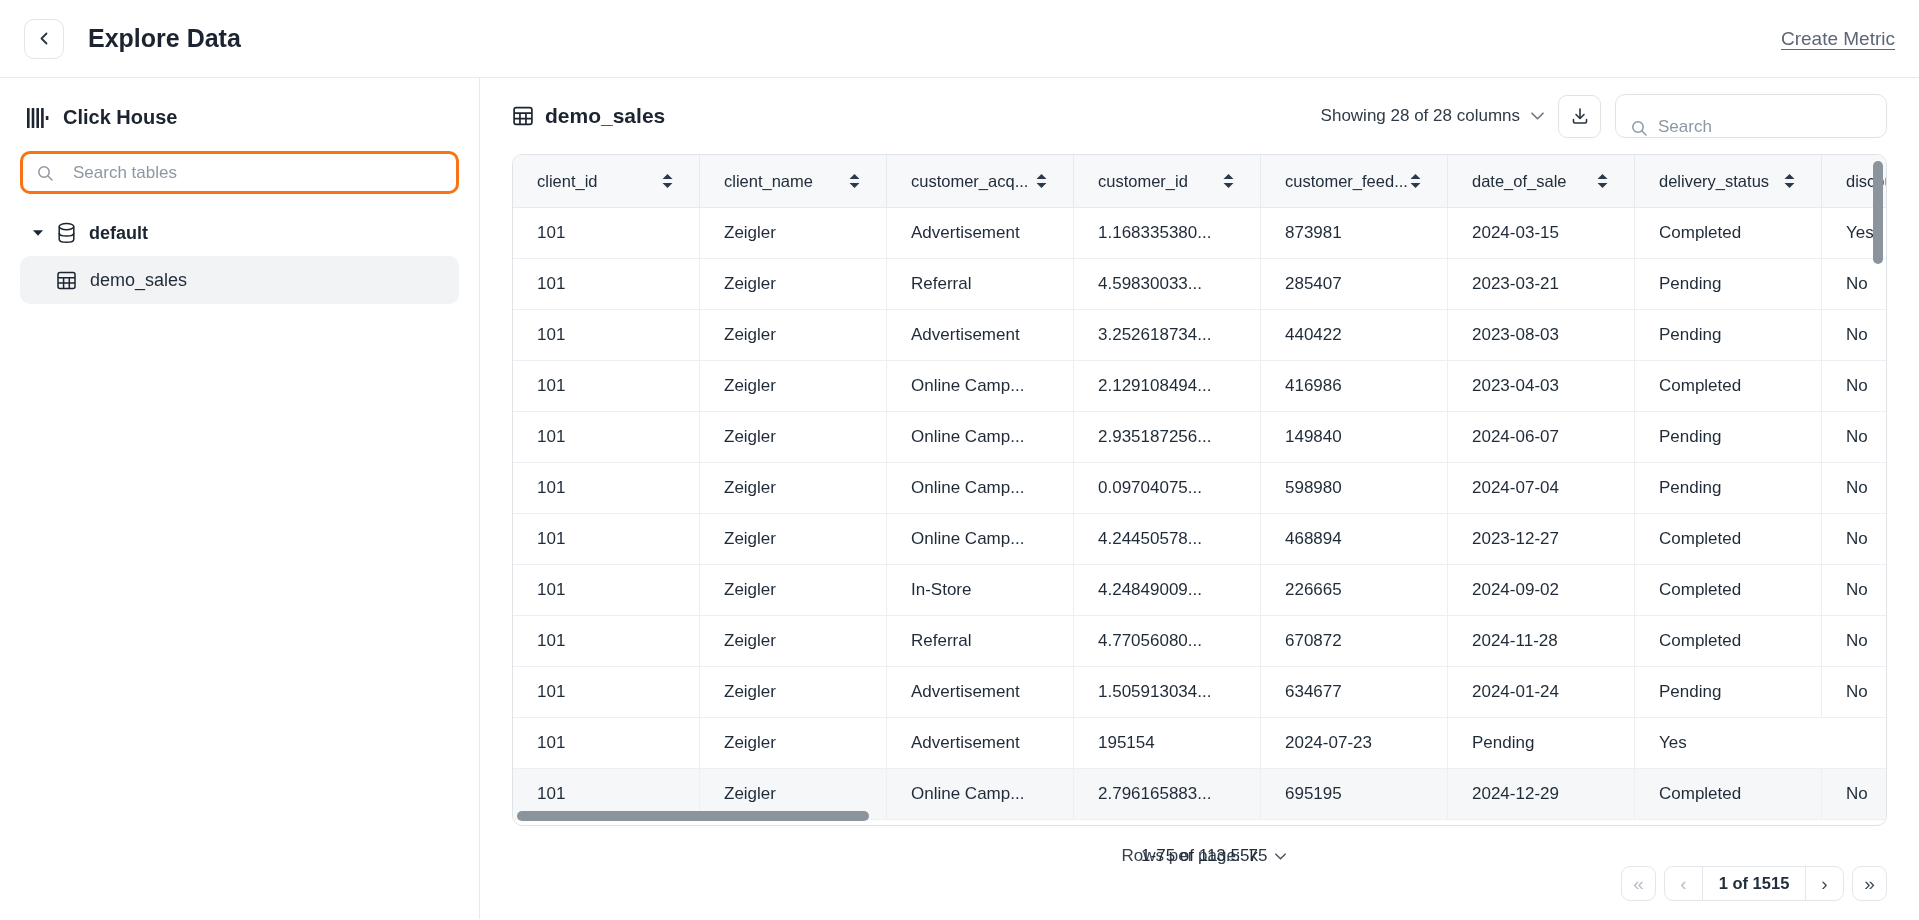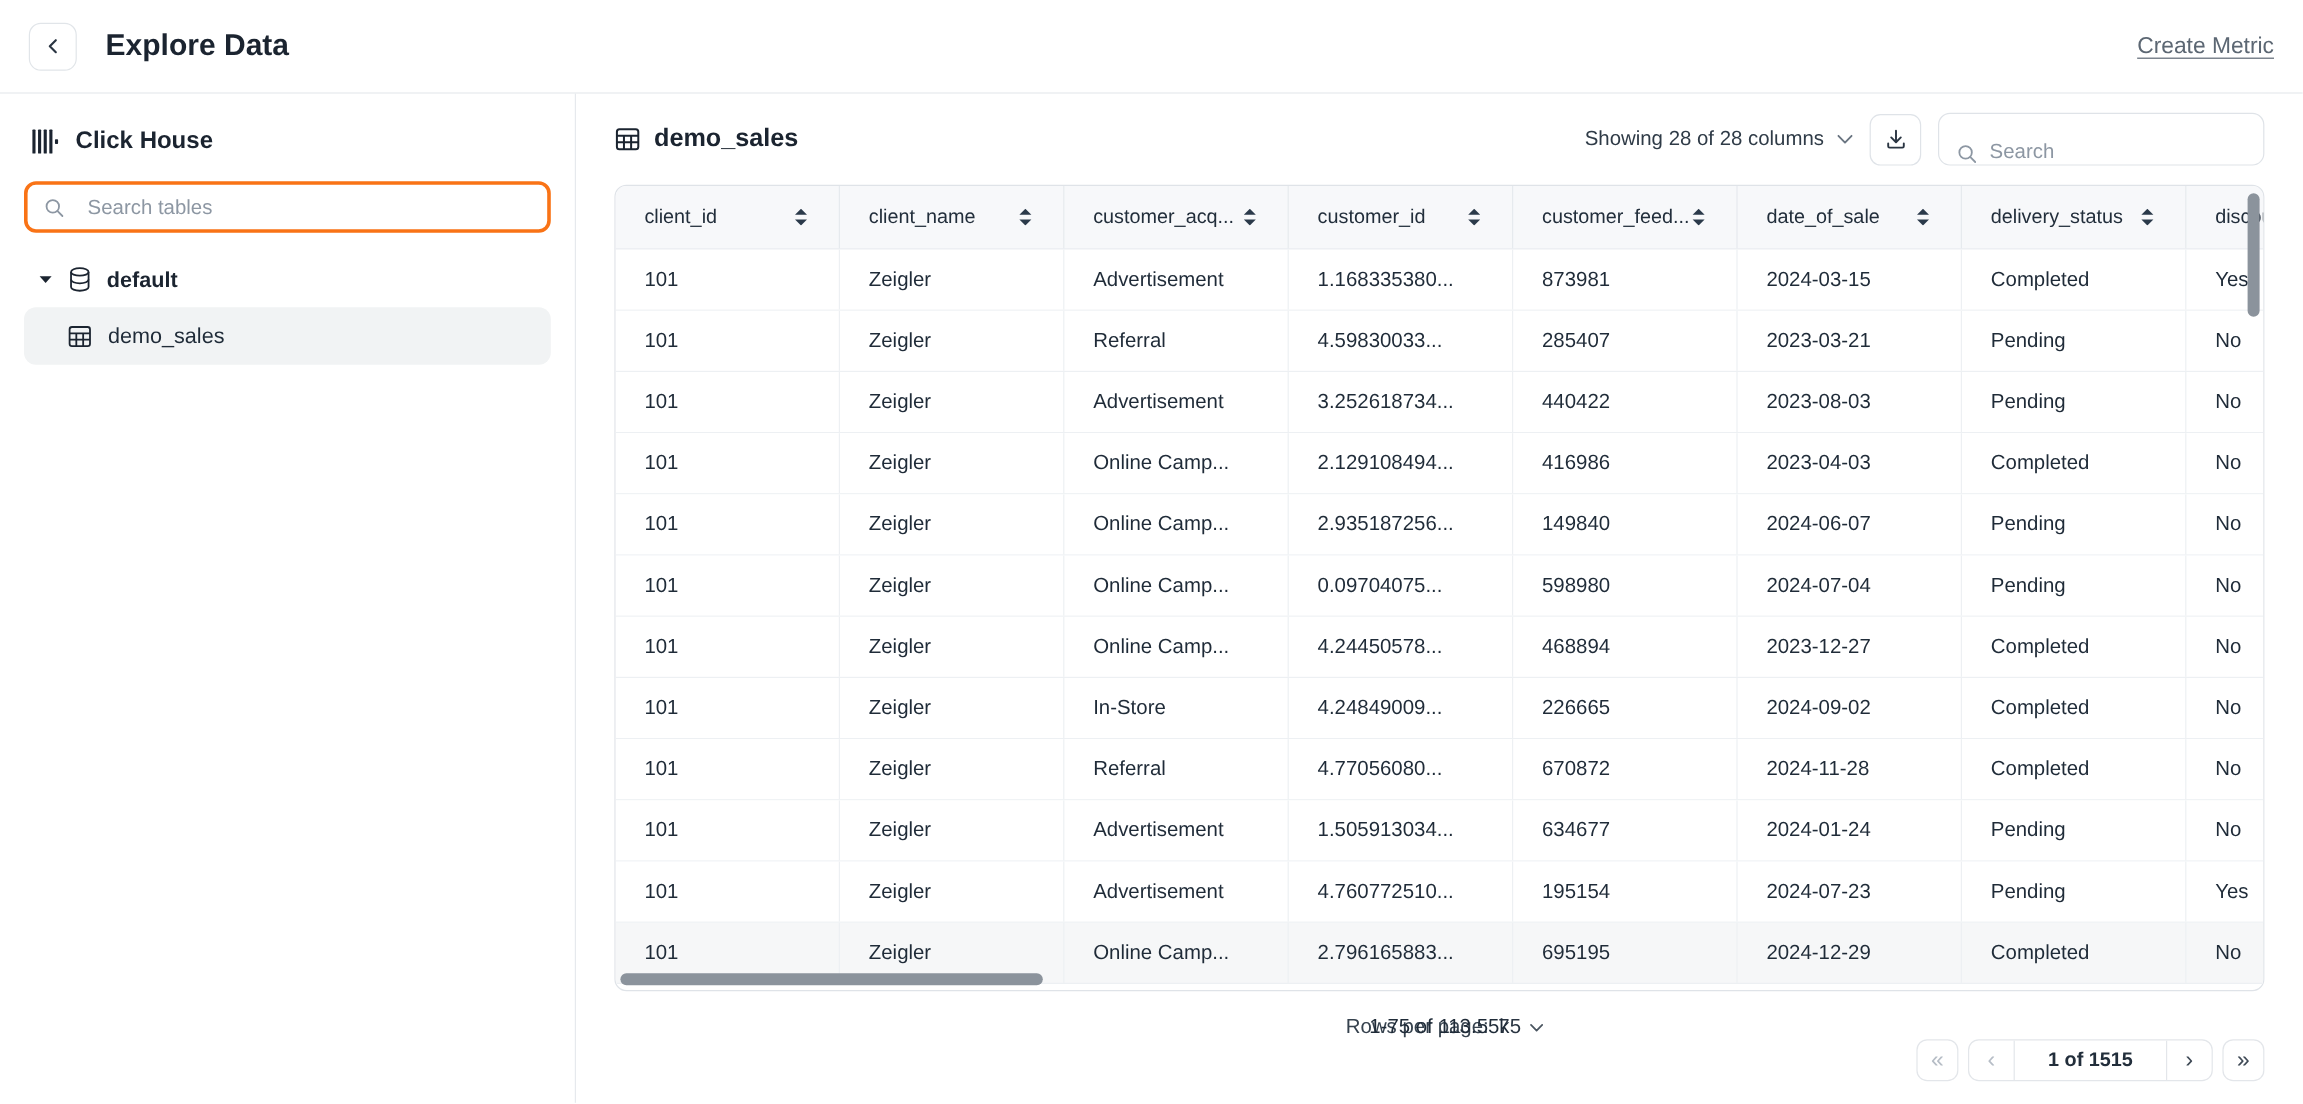--- a/index.html
+++ b/index.html
@@ -65,21 +65,21 @@
   .range { position:absolute; left:50%; transform:translateX(-50%); font-size:17px; color:#1f2b38; }
   .pager { margin-left:auto; display:flex; align-items:center; gap:8px; }
   .pg-btn { width:35px; height:35px; border:1px solid #e3e6ea; border-radius:9px; background:#fff;
     display:flex; align-items:center; justify-content:center; font-size:19px; cursor:pointer; }
   .pg-btn.disabled { color:#b6bdc6; }
   .pg-btn.active { color:#3f4a56; }
   .pg-group { display:flex; height:35px; border:1px solid #e3e6ea; border-radius:9px; overflow:hidden; background:#fff; }
   .pg-seg { width:37px; display:flex; align-items:center; justify-content:center; font-size:19px; cursor:pointer; }
   .pg-seg.disabled { color:#b6bdc6; }
   .pg-seg.active { color:#3f4a56; }
-  .pg-page { width:128px; display:flex; align-items:center; justify-content:center;
+  .pg-page { width:104px; display:flex; align-items:center; justify-content:center;
     font-size:16.5px; font-weight:600; color:#222e3b; border-left:1px solid #e3e6ea; border-right:1px solid #e3e6ea; }
 
   svg { display:block; }
 </style>
 </head>
 <body>
 
 <div class="topbar">
   <div class="back-btn">
     <span>
@@ -355,21 +355,20 @@
             <div class="td">1.505913034...</div>
             <div class="td">634677</div>
             <div class="td">2024-01-24</div>
             <div class="td">Pending</div>
             <div class="td">No</div>
           </div>
           <div class="row">
             <div class="td">101</div>
             <div class="td">Zeigler</div>
             <div class="td">Advertisement</div>
-            <div class="td">4.760772510...</div>
             <div class="td">195154</div>
             <div class="td">2024-07-23</div>
             <div class="td">Pending</div>
             <div class="td">Yes</div>
           </div>
           <div class="row last">
             <div class="td">101</div>
             <div class="td">Zeigler</div>
             <div class="td">Online Camp...</div>
             <div class="td">2.796165883...</div>

